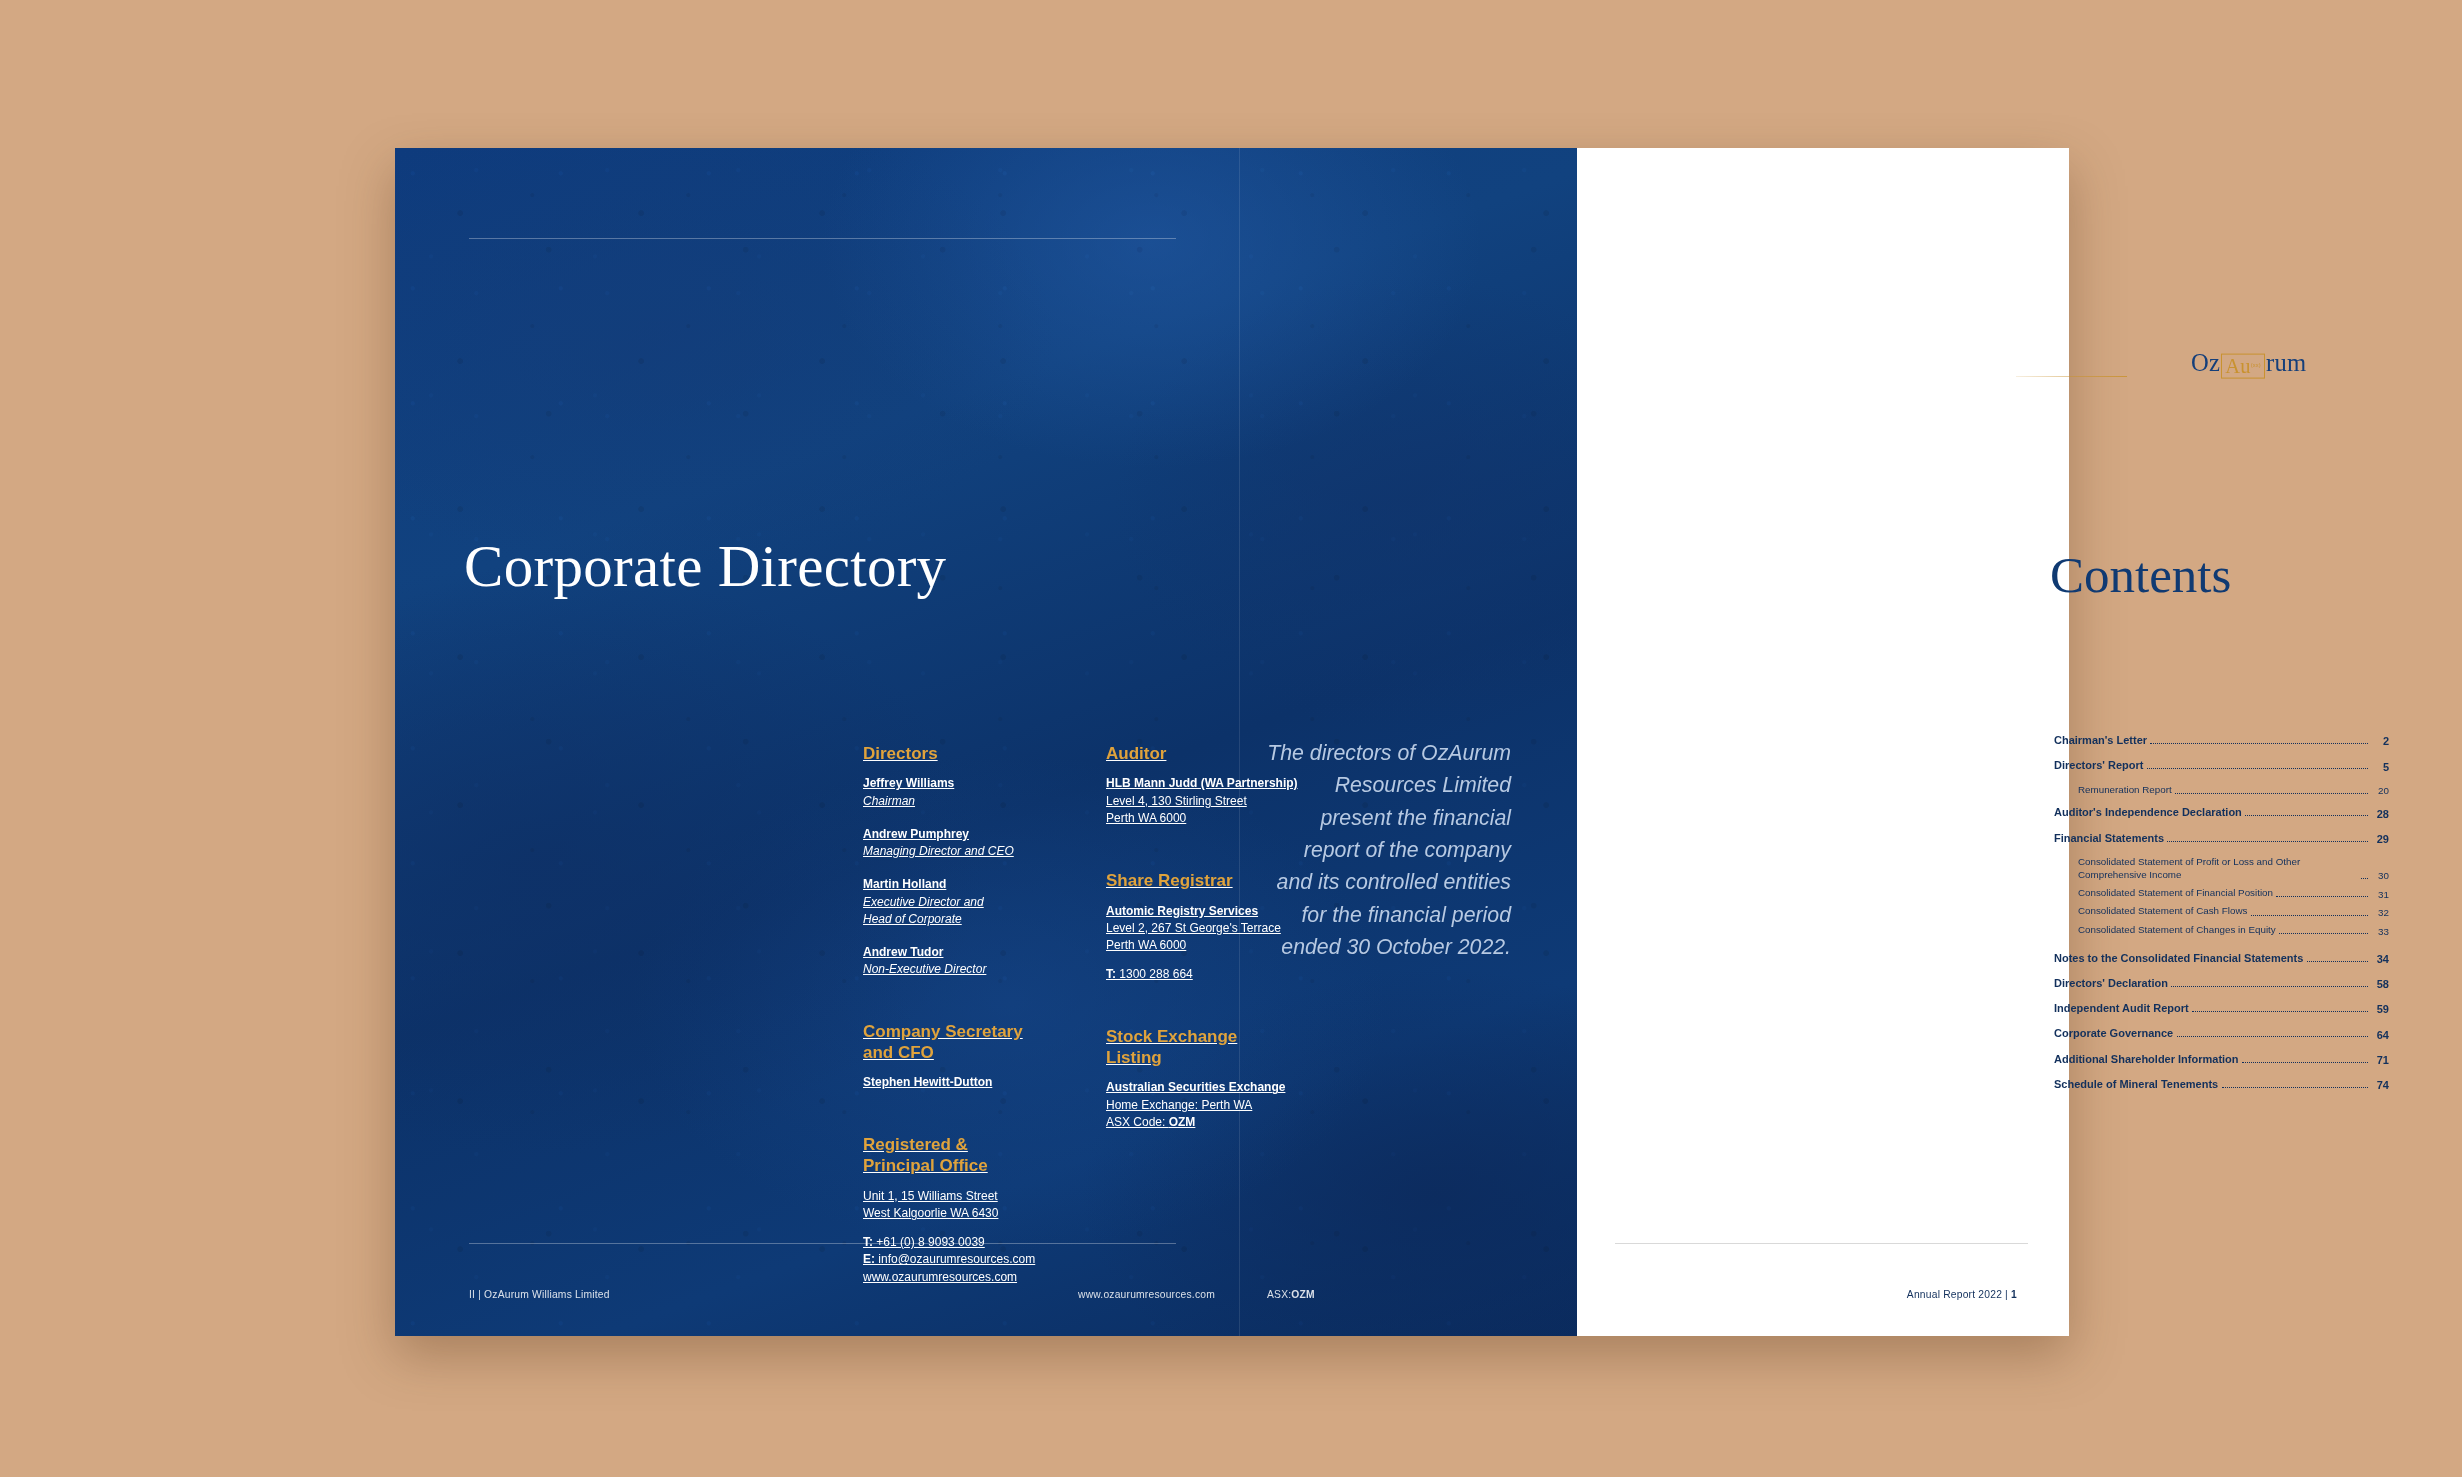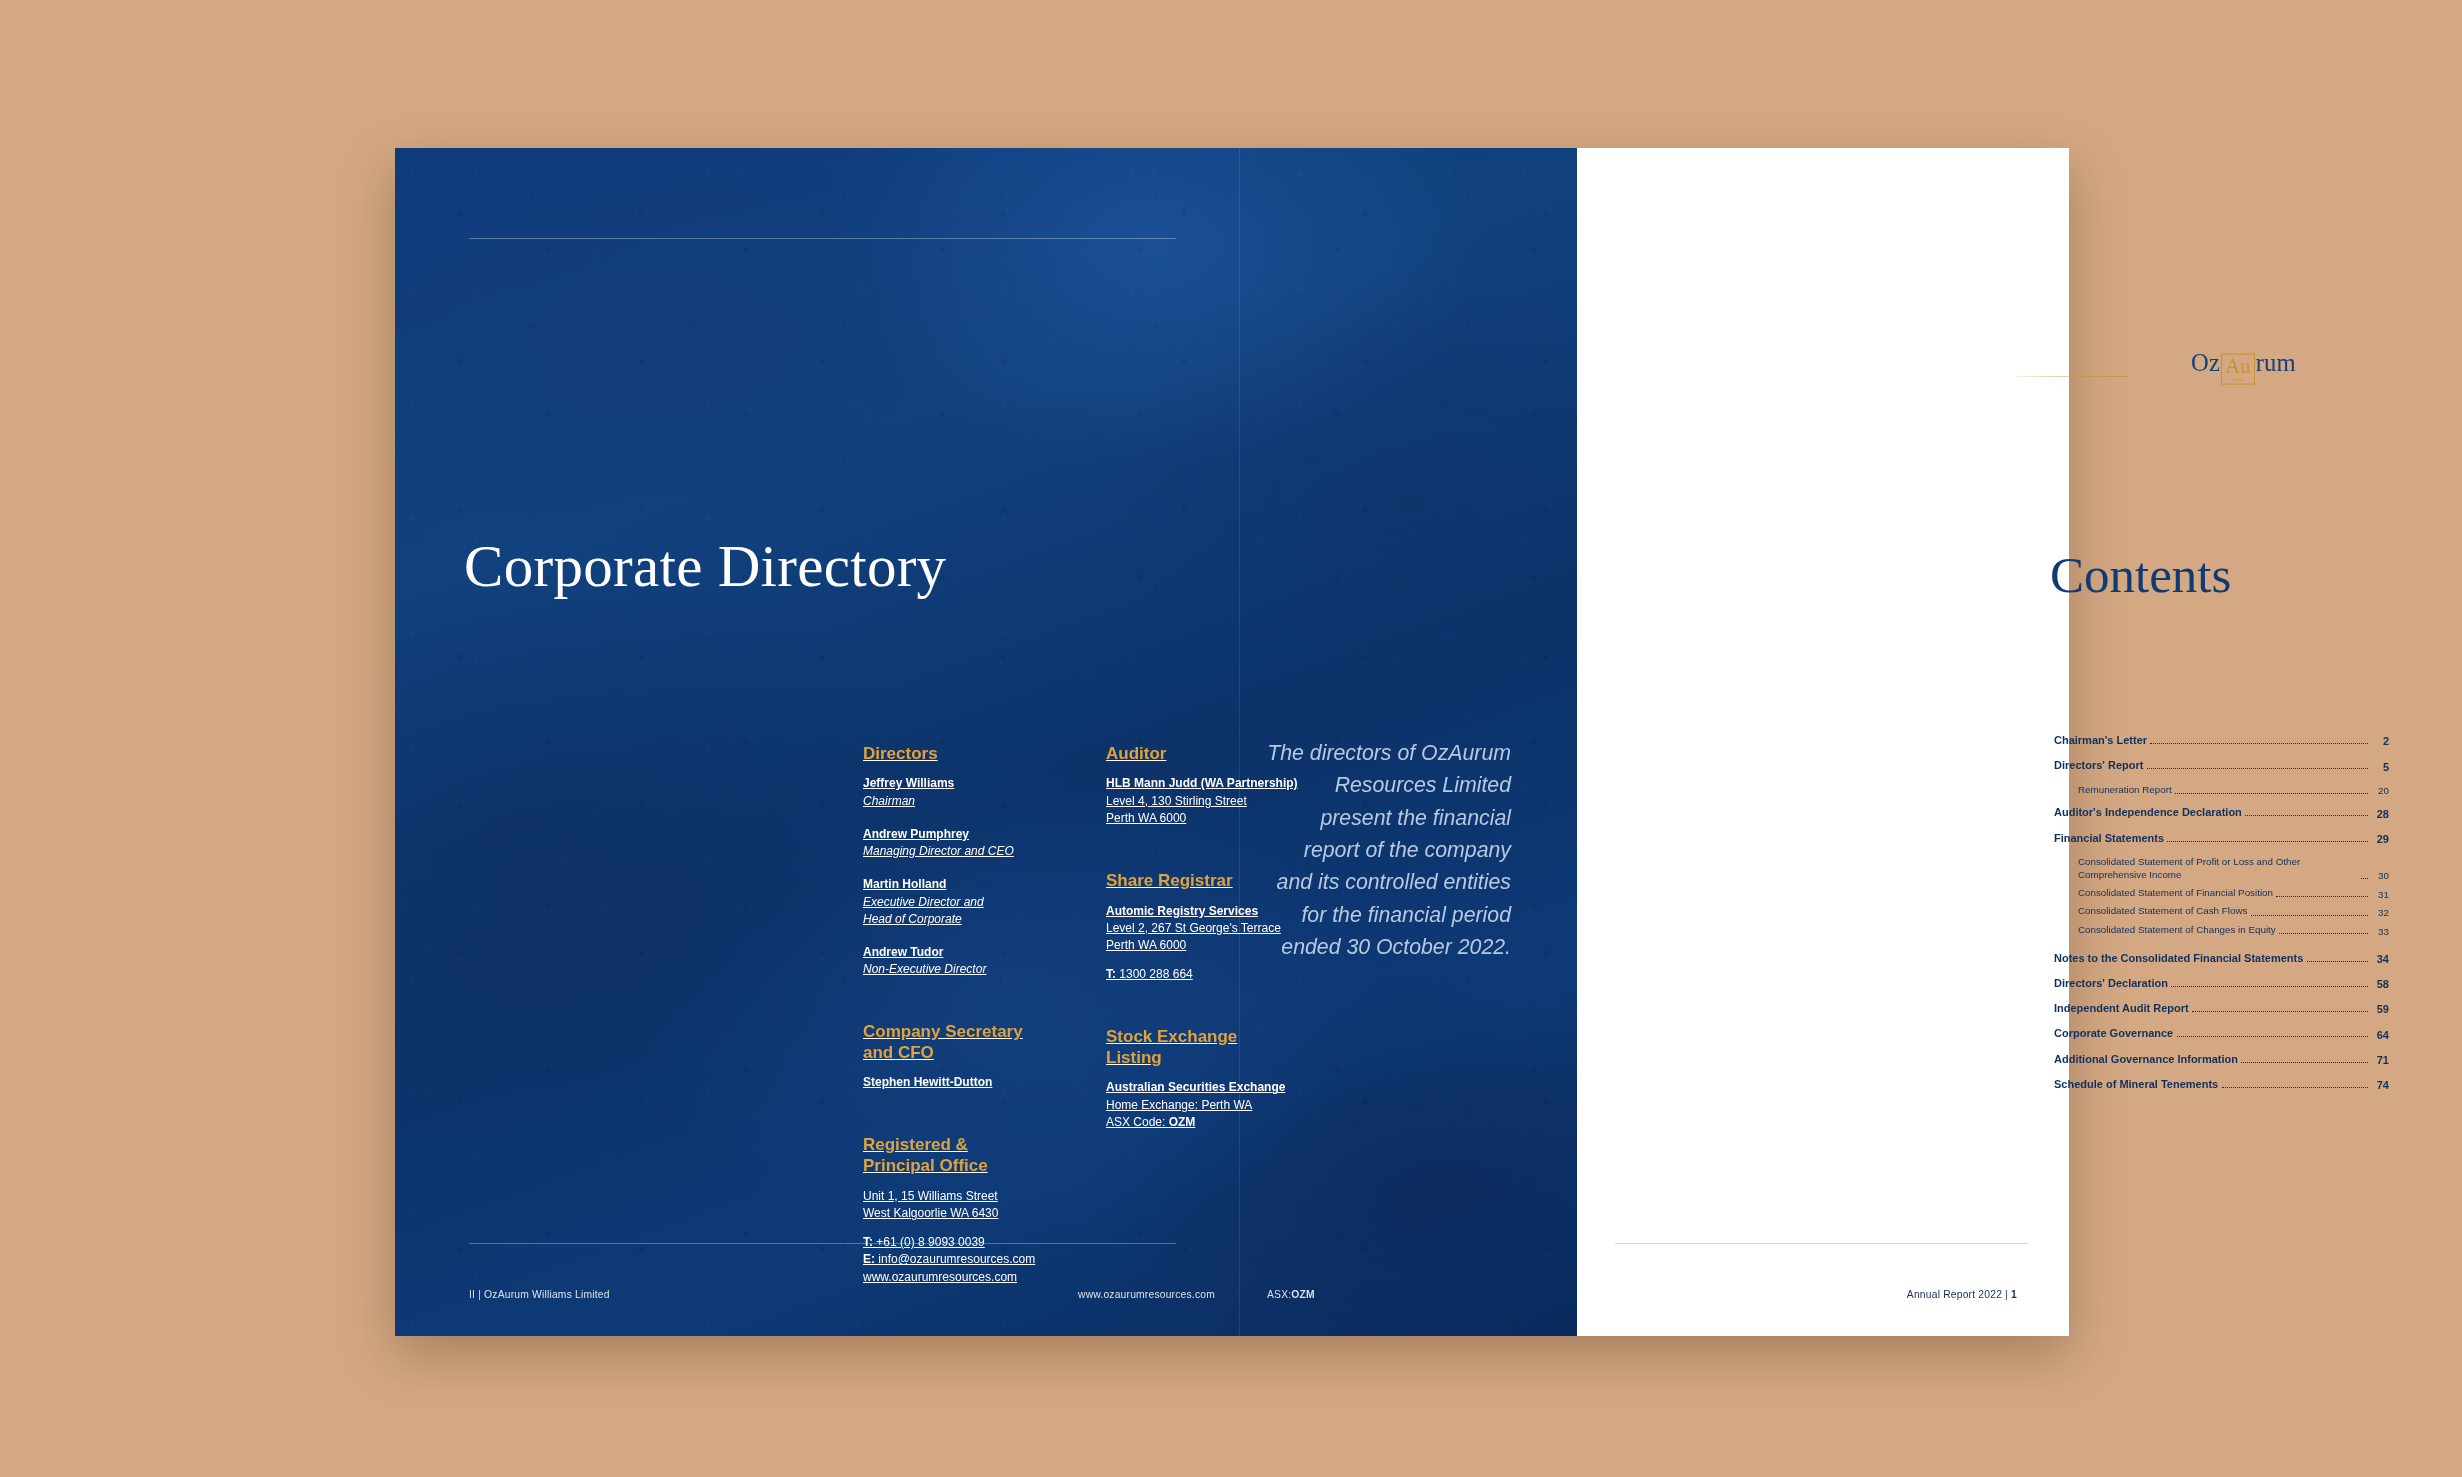--- a/index.html
+++ b/index.html
@@ -185,21 +185,21 @@
   .logo-text {
     font-family: "Liberation Serif", serif;
     font-size: 24.6px;
     color: #153f7a;
     letter-spacing: 0.2px;
     display: flex;
     align-items: baseline;
   }
   .logo-box {
     display: inline-flex;
-    flex-direction: column;
+    flex-direction: row;
     align-items: center;
     justify-content: center;
     border: 1.2px solid #c9922f;
     color: #c9922f;
     padding: 0.8px 3.3px 1.6px 3.3px;
     margin: 0 0.8px;
     line-height: 1;
     transform: translateY(1.6px);
   }
   .logo-box .sym { font-size: 20.5px; font-family: "Liberation Serif", serif; }
@@ -480,21 +480,21 @@
         <span class="toc-page">59</span>
       </div>
 
       <div class="toc-row">
         <span class="toc-label">Corporate Governance</span>
         <span class="toc-dots"></span>
         <span class="toc-page">64</span>
       </div>
 
       <div class="toc-row">
-        <span class="toc-label">Additional Governance Information</span>
+        <span class="toc-label">Additional Shareholder Information</span>
         <span class="toc-dots"></span>
         <span class="toc-page">71</span>
       </div>
 
       <div class="toc-row">
         <span class="toc-label">Schedule of Mineral Tenements</span>
         <span class="toc-dots"></span>
         <span class="toc-page">74</span>
       </div>
     </div>

